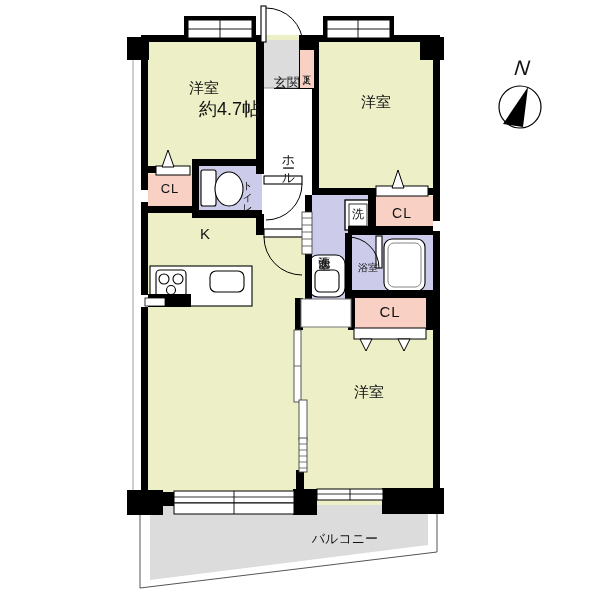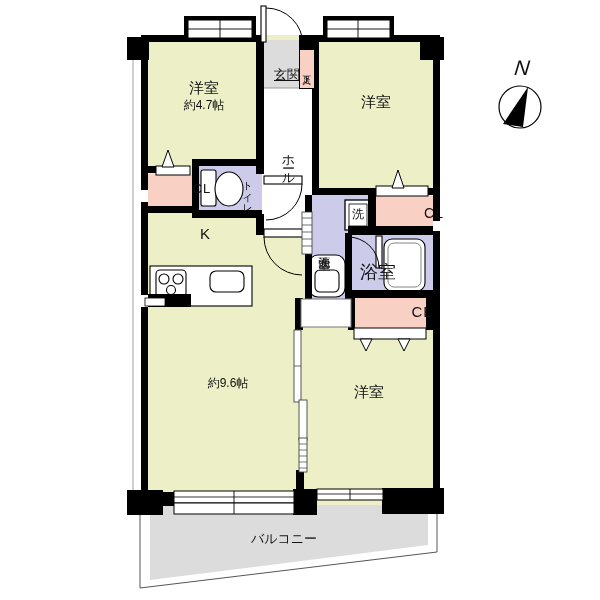--- a/index.html
+++ b/index.html
@@ -10,28 +10,28 @@
     --c-wall:#000000;
   }
   html,body{margin:0;padding:0;background:#ffffff;}
   .plan{
     position:relative;width:600px;height:600px;background:#ffffff;overflow:hidden;
     font-family:"Liberation Sans","DejaVu Sans",sans-serif;color:#111;
   }
   .plan svg{position:absolute;left:0;top:0;}
   .lbl{position:absolute;text-align:center;line-height:1.3;white-space:nowrap;}
   .room-name{font-size:15px;}
-  .room-size{font-size:12px;}
+  .room-size{font-size:18px;text-align:right;}
   .small{font-size:13px;}
   .vert{writing-mode:vertical-rl;text-orientation:mixed;display:flex;align-items:center;justify-content:center;}
   .shoebox{
     background:var(--c-closet);border:1px solid #000;font-size:8.5px;line-height:1;
     letter-spacing:0px;
   }
-  .cl{font-size:13px;letter-spacing:1px;margin-left:32px;}
+  .cl{font-size:13px;letter-spacing:1px;}
   .north{font-size:21px;font-style:italic;transform:skewX(-6deg);}
   .f-room{fill:var(--c-room);}
   .f-service{fill:var(--c-service);}
   .f-closet{fill:var(--c-closet);}
   .f-wet{fill:var(--c-wet);}
   .wseg{fill:var(--c-wall);}
 </style>
 </head>
 <body>
 
@@ -192,44 +192,43 @@
 
   <div class="lbl" style="left:319px;top:92px;width:114px;">
     <div class="room-name">洋室</div>
   </div>
 
   <div class="lbl" style="left:150px;top:224px;width:110px;">
     <div class="room-name">K</div>
   </div>
 
   <div class="lbl" style="left:153px;top:376px;width:150px;">
-    <div class="room-size">約9.6帖</div>
   </div>
 
   <div class="lbl" style="left:305px;top:382px;width:128px;">
     <div class="room-name">洋室</div>
   </div>
 
-  <div class="lbl small" style="left:262px;top:67px;width:50px;text-decoration:underline;">玄関</div>
+  <div class="lbl small" style="left:262px;top:75px;width:50px;text-decoration:underline;">玄関</div>
 
   <div class="lbl vert shoebox" style="left:299px;top:49px;width:14px;height:38px;">下足入</div>
 
   <div class="lbl vert" style="left:279px;top:120px;width:17px;height:85px;font-size:13px;letter-spacing:2px;">ホール</div>
 
   <div class="lbl vert" style="left:241px;top:168px;width:13px;height:46px;font-size:10px;">トイレ</div>
 
   <div class="lbl vert" style="left:316px;top:202px;width:15px;height:92px;font-size:12px;letter-spacing:1px;">洗面室</div>
 
   <div class="lbl" style="left:345px;top:207px;width:26px;font-size:12px;">洗</div>
 
   <div class="lbl cl" style="left:148px;top:181px;width:44px;">CL</div>
 
   <div class="lbl cl" style="left:376px;top:204px;width:52px;font-size:14px;">CL</div>
 
-  <div class="lbl" style="left:360px;top:261px;width:36px;font-size:18px;">浴室</div>
+  <div class="lbl" style="left:350px;top:261px;width:36px;font-size:10px;">浴室</div>
 
   <div class="lbl cl" style="left:354px;top:302px;width:72px;font-size:15px;">CL</div>
 
-  <div class="lbl small" style="left:184px;top:531px;width:200px;">バルコニー</div>
+  <div class="lbl small" style="left:178px;top:531px;width:200px;text-align:right;">バルコニー</div>
 
   <div class="lbl north" style="left:505px;top:54px;width:34px;">N</div>
 
 </div>
 
 </body></html>

